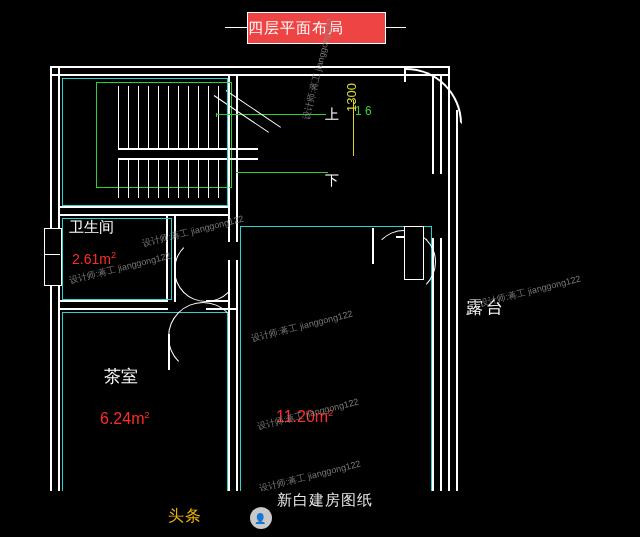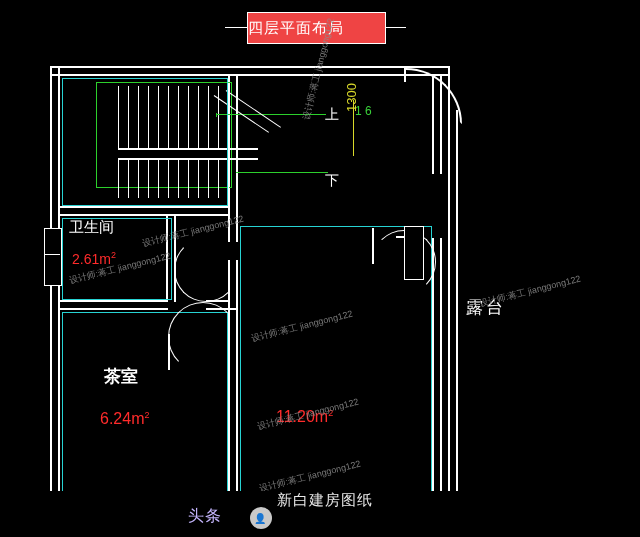--- a/index.html
+++ b/index.html
@@ -33,21 +33,21 @@
   .green-txt{position:absolute;color:#3ad13a;font-size:12px;white-space:nowrap;}
 
   
   .wm{position:absolute;color:#8d8d8d;font-size:9px;white-space:nowrap;opacity:.85;}
 
   
   .arc{position:absolute;border:1px solid #ffffff;border-radius:50%;}
 
   
   .footer{position:absolute;left:0;bottom:0;width:640px;height:46px;background:#000;}
-  .toutiao{position:absolute;left:188px;bottom:10px;color:#c4b5fd;font-size:16px;letter-spacing:1px;}
+  .toutiao{position:absolute;left:168px;bottom:10px;color:#eab308;font-size:16px;letter-spacing:1px;}
   .ft-logo{position:absolute;left:250px;bottom:8px;width:22px;height:22px;border-radius:50%;
     background:#c9c9c9;display:flex;align-items:center;justify-content:center;color:#333;font-size:10px;}
   .ft-name{position:absolute;left:277px;bottom:27px;color:#e8e8e8;font-size:15px;letter-spacing:1px;}
 </style>
 </head>
 <body>
 
 <div id="stage">
 
   <div class="title-tail2"></div>
@@ -153,21 +153,21 @@
   <div class="wall" style="left:168px;top:334px;width:2px;height:36px;"></div>
 
   <div class="arc" style="left:372px;top:230px;width:62px;height:62px;border-color:transparent;border-top-color:#ffffff;border-right-color:#ffffff;border-radius:50%;"></div>
   <div class="wall" style="left:372px;top:228px;width:2px;height:36px;"></div>
   <div class="wall" style="left:396px;top:236px;width:12px;height:2px;"></div>
   <div class="wallblk" style="left:404px;top:226px;width:18px;height:52px;"></div>
 
   <div class="lab" style="left:69px;top:218px;">卫生间</div>
   <div class="area" style="left:72px;top:250px;"><span>2.61m</span><sup>2</sup></div>
 
-  <div class="lab big" style="left:104px;top:365px;font-weight:bold;">茶室</div>
+  <div class="lab big" style="left:104px;top:365px;">茶室</div>
   <div class="area" style="left:100px;top:410px;font-size:16px;"><span>6.24m</span><sup>2</sup></div>
 
   <div class="area" style="left:276px;top:408px;font-size:16px;"><span>11.20m</span><sup>2</sup></div>
 
   <div class="lab big" style="left:466px;top:296px;letter-spacing:3px;">露台</div>
 
   <div class="wm" style="left:141px;top:225px;transform:rotate(-14deg);">设计师:蒋工  jianggong122</div>
   <div class="wm" style="left:68px;top:262px;transform:rotate(-14deg);">设计师:蒋工  jianggong122</div>
   <div class="wm" style="left:300px;top:118px;transform:rotate(-76deg);transform-origin:left top;">设计师:蒋工  jianggong122</div>
   <div class="wm" style="left:250px;top:320px;transform:rotate(-14deg);">设计师:蒋工  jianggong122</div>

